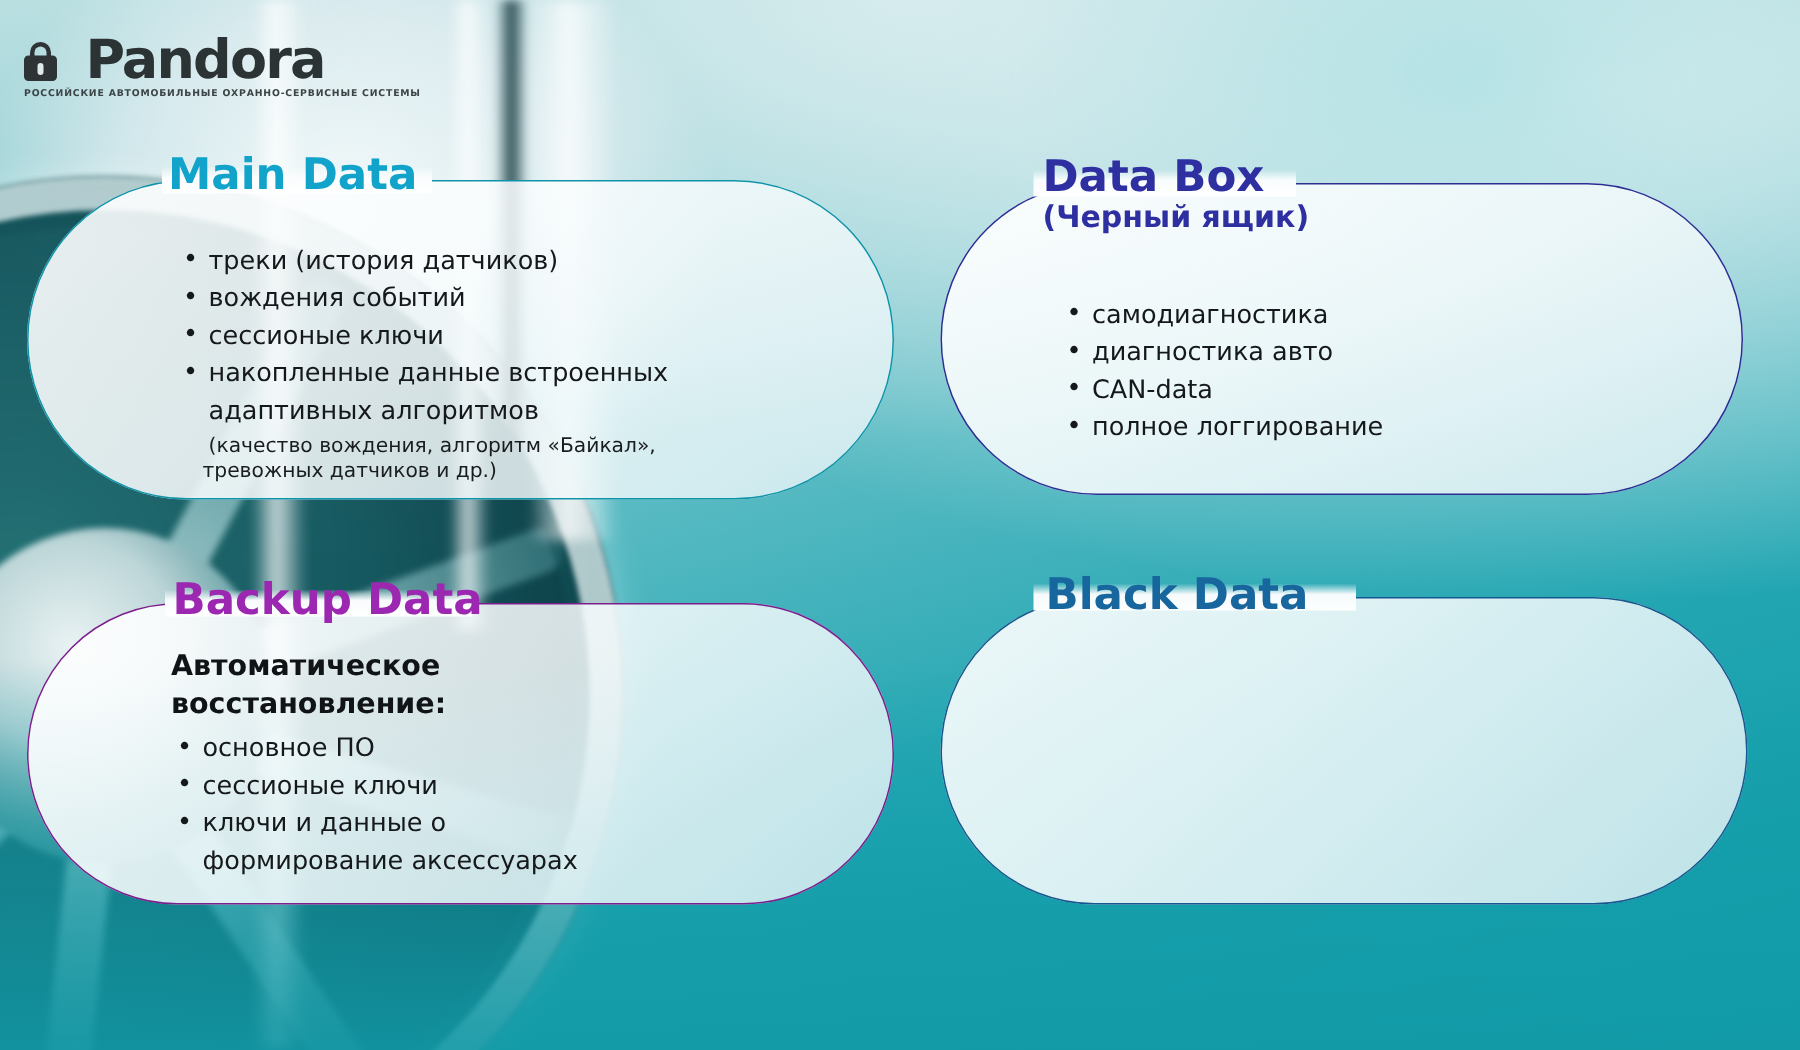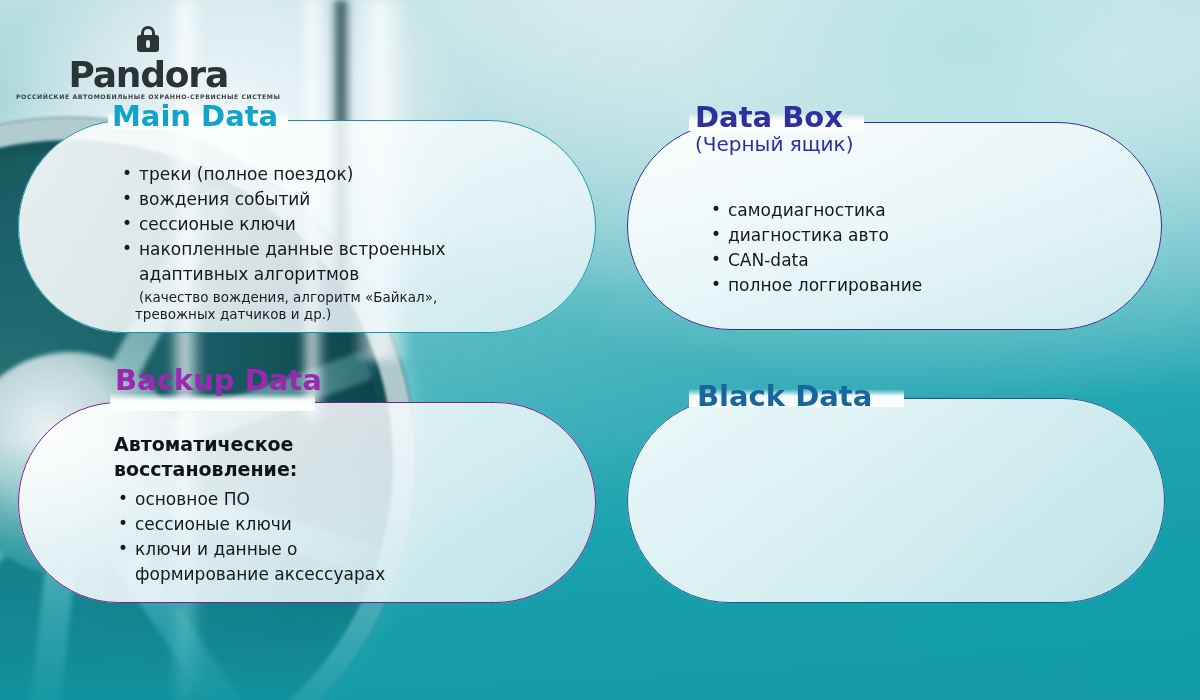--- a/index.html
+++ b/index.html
@@ -79,21 +79,21 @@
     background:linear-gradient(90deg, rgba(20,60,66,0) 0%, rgba(16,54,60,.85) 50%, rgba(20,60,66,0) 100%);
     filter:blur(3px);
   }
   .bg-bottomfade{
     position:absolute; left:0; right:0; bottom:0; height:260px;
     background:linear-gradient(180deg, rgba(20,160,172,0) 0%, rgba(19,158,170,.55) 45%, rgba(18,154,167,.9) 100%);
   }
 
   
   #logo{ position:absolute; left:16px; top:26px; z-index:40; }
-  .logo-row{ display:flex; align-items:center; gap:8px;flex-direction:column; }
+  .logo-row{ display:flex; align-items:center; gap:19px; }
   .logo-lock{ width:22px; height:26px; position:relative; }
   .logo-lock .shackle{
     position:absolute; left:4px; top:0; width:14px; height:12px;
     border:3.5px solid #2e3436; border-bottom:none;
     border-radius:8px 8px 0 0;
   }
   .logo-lock .body{
     position:absolute; left:0; top:9px; width:22px; height:17px;
     background:#2e3436; border-radius:3px;
   }
@@ -128,21 +128,21 @@
     position:absolute; top:-9px; height:18px;
     background:transparent; z-index:25;
   }
   .card-title{
     position:absolute; z-index:30;
     font-size:29px; font-weight:bold; line-height:30px;
     white-space:nowrap;
     font-family:"DejaVu Sans", sans-serif;
   }
   .card-subtitle{
-    font-size:20px; font-weight:normal; line-height:24px; white-space:nowrap;
+    font-size:20px; font-weight:bold; line-height:24px; white-space:nowrap;
     font-family:"DejaVu Sans", sans-serif;
   }
   .card-body{ position:absolute; z-index:26; }
   .lead{
     font-size:19px; font-weight:bold; color:#111417; line-height:25px;
     font-family:"DejaVu Sans", sans-serif;
   }
   ul.bullets{ list-style:none; }
   ul.bullets li{
     position:relative; padding-left:21px;
@@ -166,21 +166,21 @@
 
   
   #card-bb{ left:627px; top:122px; width:535px; height:208px; }
   #card-bb .card-border{ border-color:#2b2f94; }
   #title-bb{ left:695px; top:102px; color:#2e2fa0; }
   #card-bb-body{ left:80px; top:76px; }
 
   
   #card-backup{ left:18px; top:402px; width:578px; height:201px; }
   #card-backup .card-border{ border-color:#7b1f8e; }
-  #title-backup{ left:115px; top:365px; color:#9c27b0; }
+  #title-backup{ left:115px; top:384px; color:#9c27b0; }
   #card-backup-body{ left:96px; top:30px; }
 
   
   #card-update{ left:627px; top:398px; width:538px; height:205px; }
   #card-update .card-border{ border-color:#17578f; }
   #title-update{ left:697px; top:381px; color:#17669e; }
   #card-update-body{ left:70px; top:32px; }
 </style>
 </head>
 <body>
@@ -220,21 +220,21 @@
     <span class="logo-word">Pandora</span>
   </div>
   <div class="logo-sub">РОССИЙСКИЕ АВТОМОБИЛЬНЫЕ ОХРАННО-СЕРВИСНЫЕ СИСТЕМЫ</div>
 </div>
 
 <div class="card" id="card-main">
   <div class="card-border"></div>
   <div class="notch" style="left:90px; width:180px; background:linear-gradient(180deg,rgba(244,248,250,.0) 0%,rgba(250,252,253,1) 40%,rgba(255,255,255,1) 100%);"></div>
   <div class="card-body" id="card-main-body">
     <ul class="bullets">
-      <li>треки (полное поездок)</li>
+      <li>треки (история датчиков)</li>
       <li>вождения событий</li>
       <li>сессионые ключи</li>
       <li style="max-width:350px">накопленные данные встроенных адаптивных алгоритмов</li>
     </ul>
     <div class="note" style="margin-left:21px; margin-top:2px;">(качество вождения, алгоритм «Байкал»,</div>
     <div class="note" style="margin-left:17px;">тревожных датчиков и др.)</div>
   </div>
 </div>
 <div class="card-title" id="title-main">Main Data</div>
 

